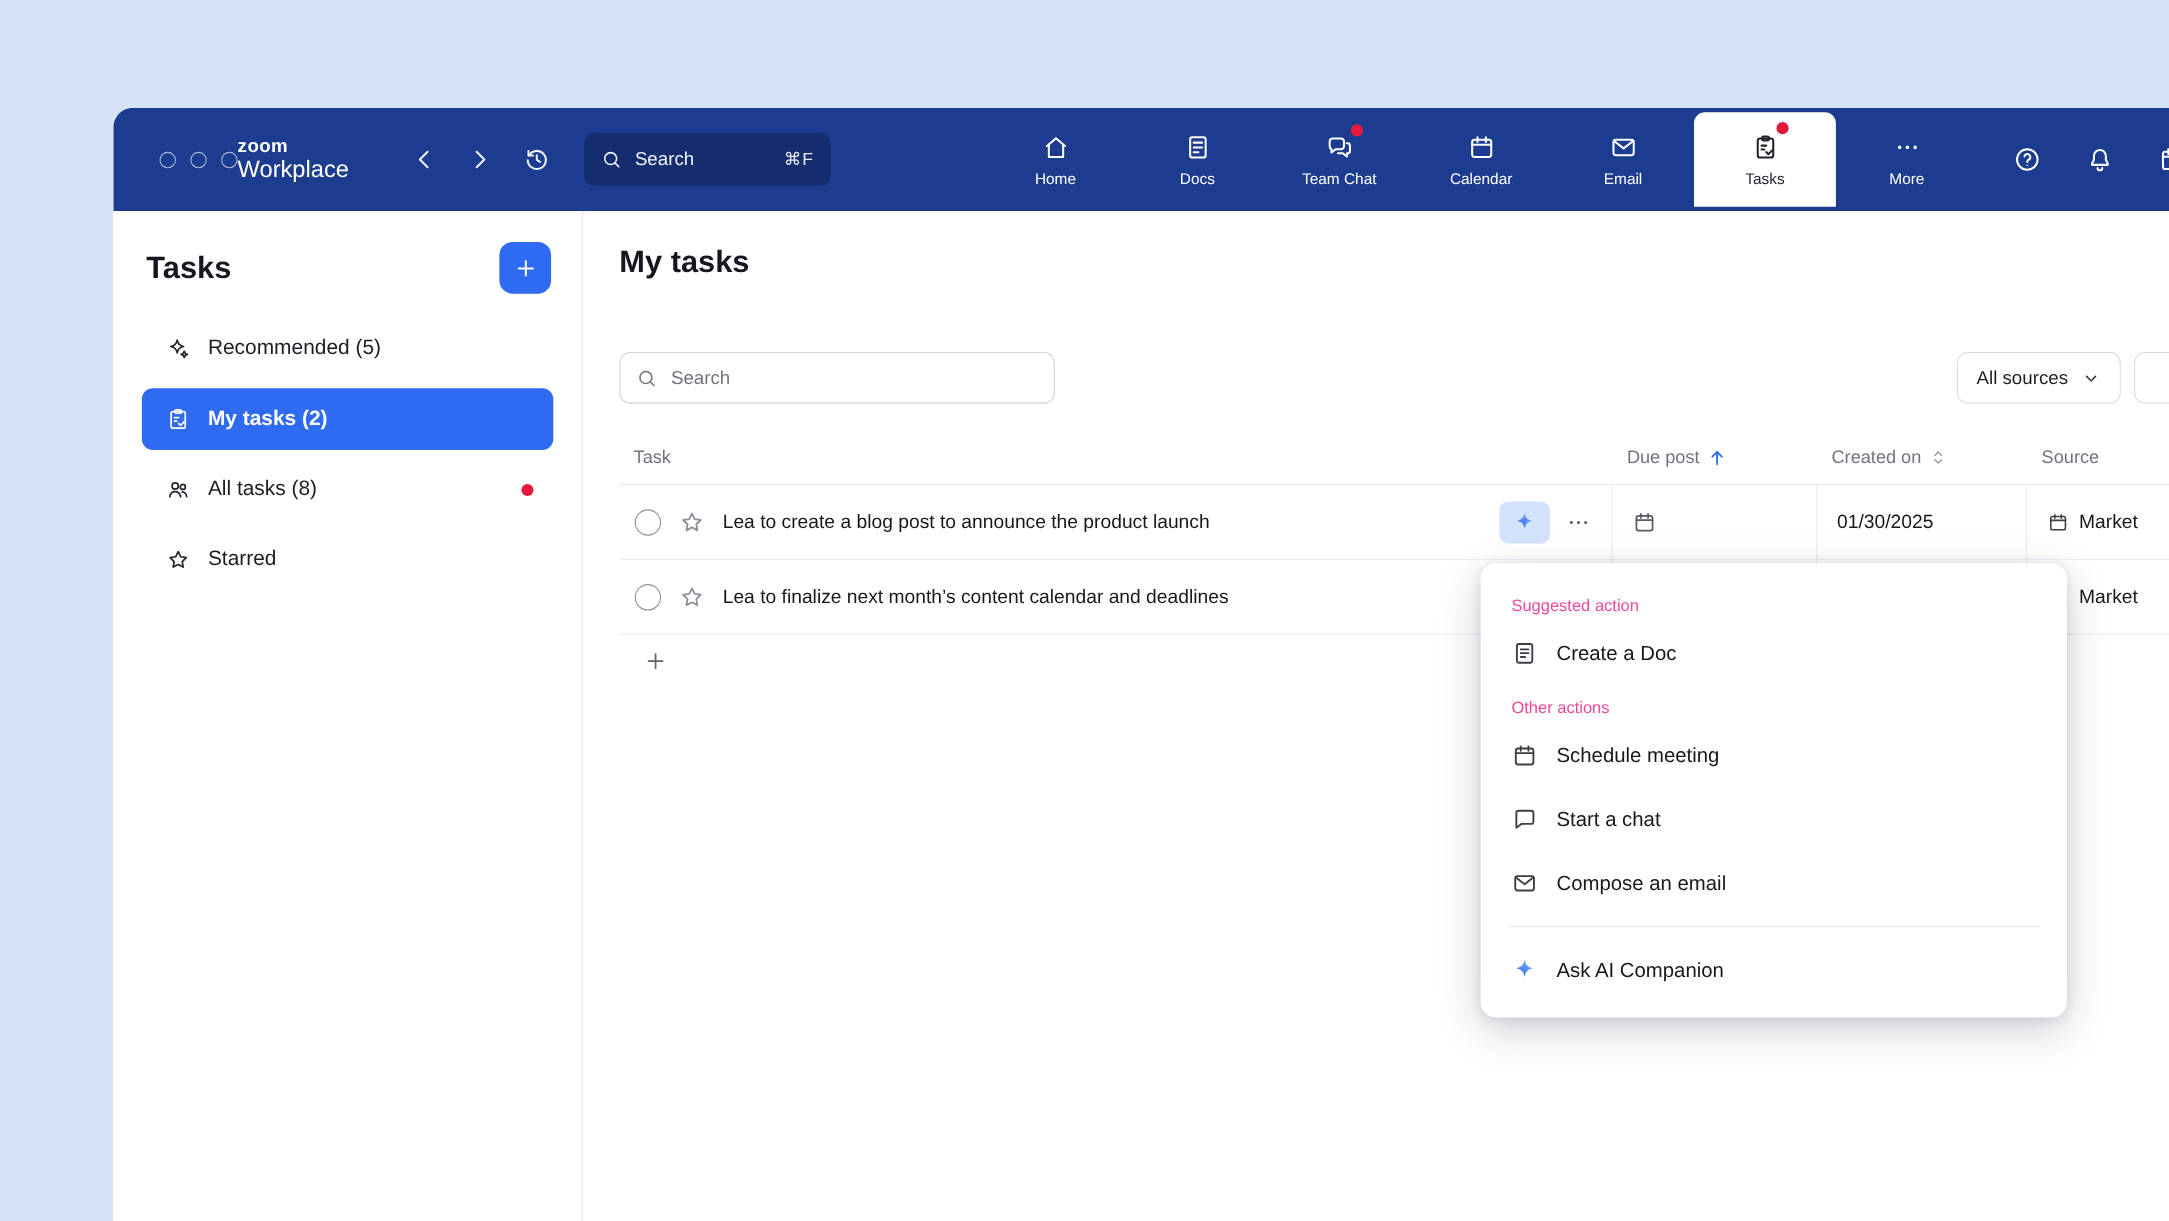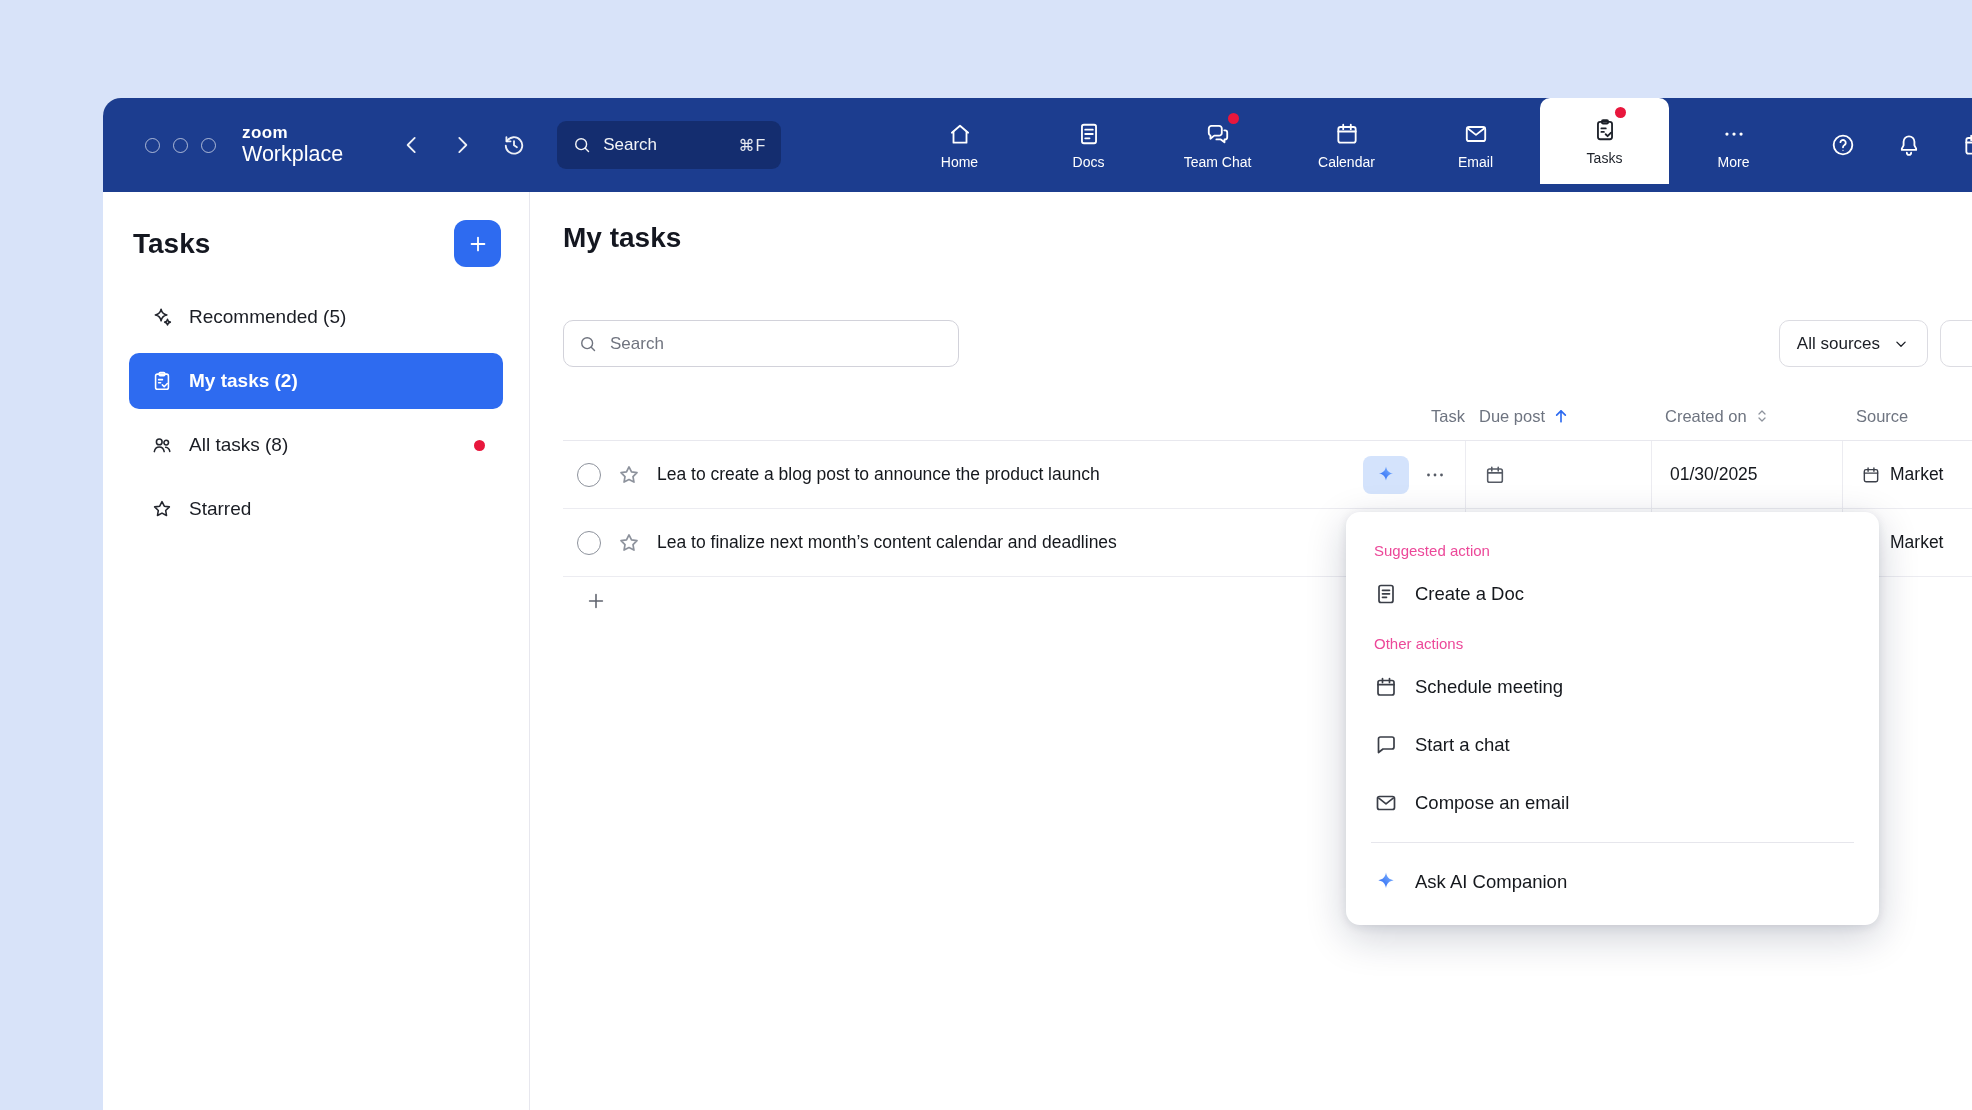--- a/index.html
+++ b/index.html
@@ -11,31 +11,31 @@
   
   svg.ic{display:block;fill:none;stroke:currentColor;stroke-width:1.7;stroke-linecap:round;stroke-linejoin:round;}
   .i18{width:18px;height:18px}.i20{width:20px;height:20px}.i22{width:22px;height:22px}
   .i24{width:24px;height:24px}.i26{width:26px;height:26px}
 
   
   .topbar{height:94px;background:var(--navy,#1C3D8F);display:flex;align-items:flex-end;position:relative;}
   .tb-center{position:absolute;inset:0;display:flex;align-items:center;}
   .traffic{display:flex;gap:13px;margin-left:42px;}
   .tl{width:15px;height:15px;border-radius:50%;border:1.6px solid rgba(255,255,255,.62);box-sizing:border-box;cursor:pointer;}
-  .brand{margin-left:26px;color:#fff;line-height:1.08;user-select:none;}
+  .brand{color:#fff;line-height:1.08;user-select:none;}
   .brand-z{font-size:17px;font-weight:700;letter-spacing:.4px;}
   .brand-w{font-size:21.5px;font-weight:400;}
   .nav-arrow{background:none;border:0;padding:0;color:rgba(255,255,255,.92);cursor:pointer;}
   .arr1{margin-left:56px}.arr2{margin-left:24px}.arr3{margin-left:26px}
   .search-pill{margin-left:30px;width:224px;height:48px;background:rgba(8,20,60,.38);border-radius:9px;
                display:flex;align-items:center;padding:0 15px;color:rgba(255,255,255,.95);cursor:text;box-sizing:border-box;}
   .sp-label{margin-left:11px;font-size:17px;}
   .sp-short{margin-left:auto;font-size:16px;color:rgba(255,255,255,.9);letter-spacing:1px;}
 
-  .topnav{display:flex;align-items:flex-start;height:100%;margin-left:66px;margin-top:44px;}
+  .topnav{display:flex;align-items:center;height:100%;margin-left:66px;margin-top:44px;}
   .tn-item{width:129px;height:94px;display:flex;flex-direction:column;align-items:center;justify-content:center;
            gap:7px;color:#fff;font-size:14px;position:relative;cursor:pointer;}
   .tn-item.active{height:86px;background:#fff;color:#1d2129;border-radius:10px 10px 0 0;}
   .badge-dot{position:absolute;width:11px;height:11px;border-radius:50%;background:var(--red,#E8173D);}
   .bd-chat{top:15px;left:calc(50% + 10px);}
   .bd-tasks{top:9px;left:calc(50% + 10px);}
   .top-right{margin-left:auto;display:flex;align-items:center;gap:40px;margin-right:-16px;color:#fff;height:100%;}
   .tr-btn{background:none;border:0;padding:0;color:#fff;cursor:pointer;}
 
   
@@ -59,21 +59,21 @@
               display:flex;align-items:center;padding:0 14px;gap:10px;color:#70747f;box-sizing:border-box;background:#fff;}
   .search-box input{border:0;outline:0;flex:1;font-size:17px;font-family:inherit;color:#1a1d24;background:transparent;}
   .search-box input::placeholder{color:#70747f;}
   .sources{position:absolute;right:44px;top:128px;height:47px;border:1px solid #dcdce2;border-radius:10px;background:#fff;
            display:flex;align-items:center;gap:12px;padding:0 17px;font-size:17px;color:#1a1d24;cursor:pointer;box-sizing:border-box;}
   .clipped-btn{position:absolute;right:-30px;top:128px;width:62px;height:47px;border:1px solid #dcdce2;border-radius:10px;background:#fff;box-sizing:border-box;cursor:pointer;}
 
   .table{position:absolute;left:32px;right:0;top:200px;}
   .thead{height:48px;display:flex;align-items:center;border-bottom:1px solid #e8e8ee;color:#6e7480;font-size:16.5px;}
   .trow{height:67px;display:flex;align-items:stretch;border-bottom:1px solid #ececf1;font-size:17.5px;color:#15181d;}
-  .c-task{width:902px;display:flex;align-items:center;box-sizing:border-box;justify-content:flex-end;}
+  .c-task{width:902px;display:flex;align-items:center;box-sizing:border-box;}
   .c-due{width:186px;display:flex;align-items:center;box-sizing:border-box;}
   .c-created{width:191px;display:flex;align-items:center;box-sizing:border-box;}
   .c-source{flex:1;display:flex;align-items:center;box-sizing:border-box;white-space:nowrap;}
   .thead .c-task{padding-left:13px;gap:8px;}
   .thead .c-due,.thead .c-created,.thead .c-source{padding-left:14px;gap:6px;}
   .trow .c-due,.trow .c-created,.trow .c-source{border-left:1px solid #ececf1;padding-left:18px;gap:9px;text-align:right;}
   .chk{width:24px;height:24px;border:1.6px solid #8d929c;border-radius:50%;box-sizing:border-box;margin-left:14px;flex:none;cursor:pointer;}
   .row-star{margin-left:16px;color:#8d929c;flex:none;cursor:pointer;}
   .task-text{margin-left:16px;flex:1;white-space:nowrap;overflow:hidden;text-overflow:clip;}
   .ai-btn{width:46px;height:38px;border-radius:8px;background:#d4e3fc;border:0;display:flex;align-items:center;justify-content:center;

